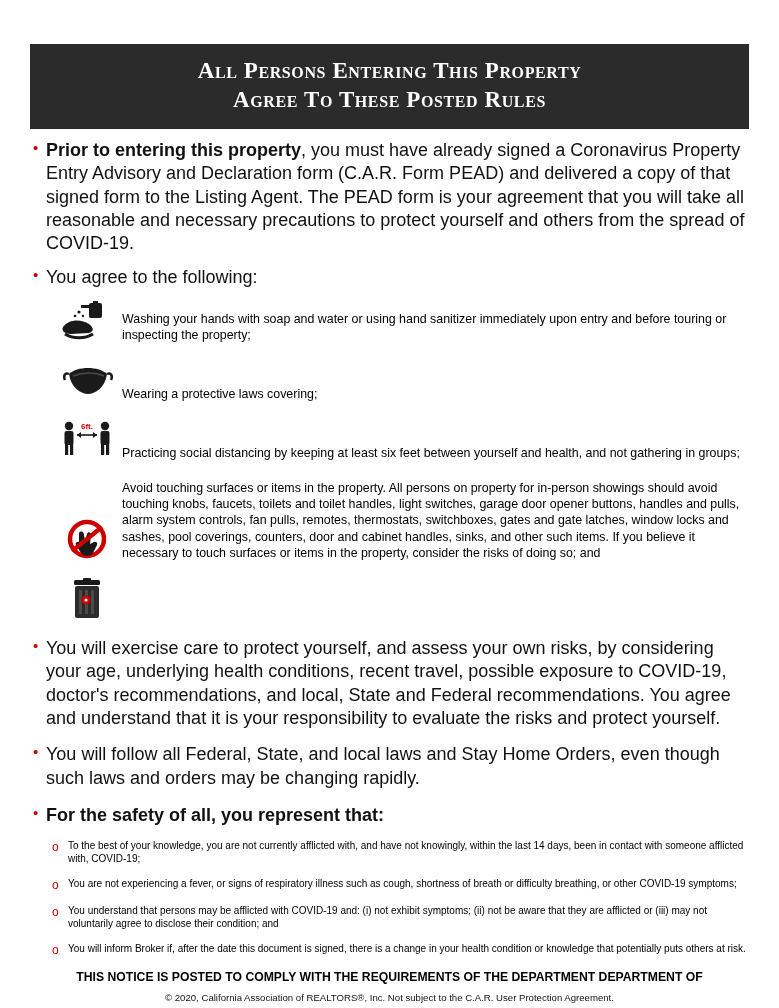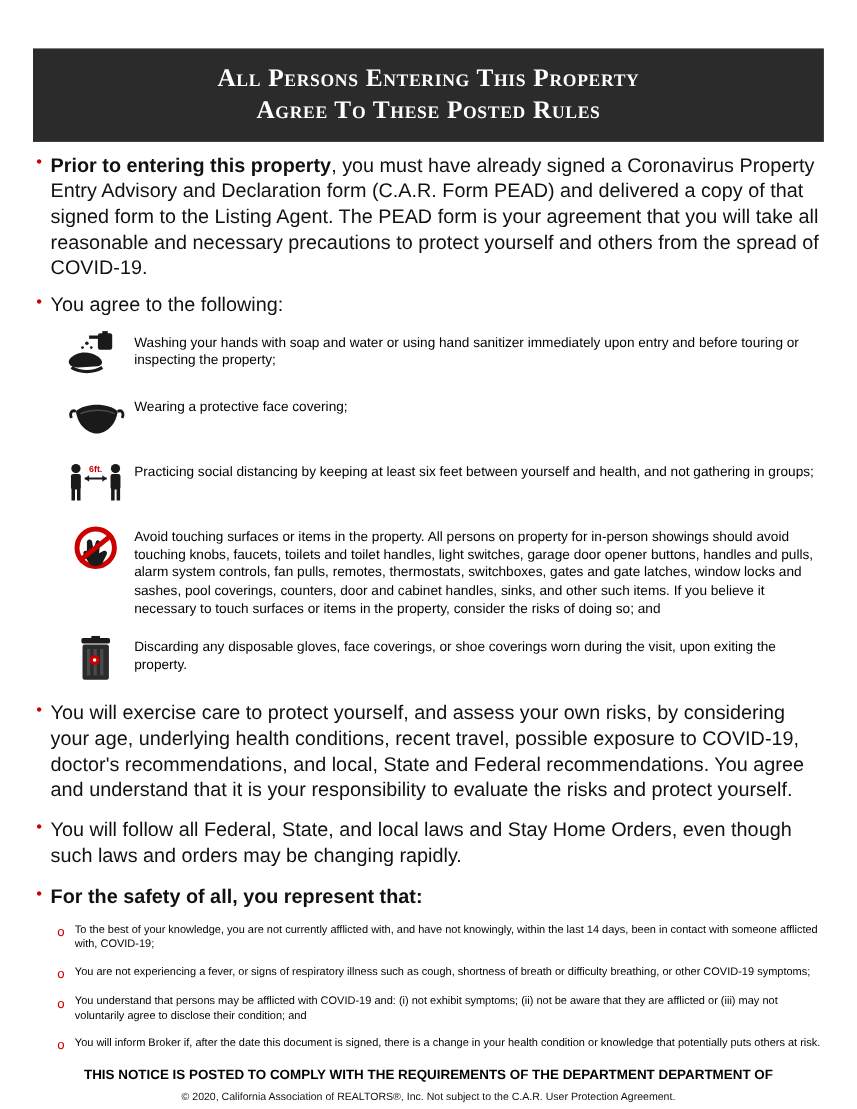--- a/index.html
+++ b/index.html
@@ -62,21 +62,21 @@
     font-size: 18px;
     line-height: 1.30;
     color: #111;
   }
   .bullet-text b { font-weight: bold; }
 
   
   .icon-list { margin-top: 12px; }
   .icon-row {
     display: flex;
-    align-items: flex-start;
+    align-items: flex-end;
     margin-bottom: 17px;
     padding-left: 26px;
   }
   .icon-cell {
     flex: 0 0 62px;
     height: 42px;
     position: relative;
     display: flex;
     align-items: flex-start;
     justify-content: center;
@@ -178,21 +178,21 @@
 
     <div class="icon-row">
       <div class="icon-cell">
         <svg width="56" height="40" viewBox="0 0 56 40">
           <path d="M10 14 C18 6, 40 6, 48 14 C46 28, 36 34, 29 34 C22 34, 12 28, 10 14 Z" fill="#1a1a1a"></path>
           <path d="M10 14 C6 12, 4 16, 6 20" stroke="#1a1a1a" stroke-width="2.5" fill="none"></path>
           <path d="M48 14 C52 12, 54 16, 52 20" stroke="#1a1a1a" stroke-width="2.5" fill="none"></path>
           <path d="M14 16 C24 12, 36 12, 45 16" stroke="#4a4a4a" stroke-width="1.4" fill="none"></path>
         </svg>
       </div>
-      <div class="icon-text">Wearing a protective face covering;</div>
+      <div class="icon-text">Wearing a protective laws covering;</div>
     </div>
 
     <div class="icon-row">
       <div class="icon-cell">
         <svg width="56" height="40" viewBox="0 0 56 40">
           <circle cx="10" cy="7" r="4.2" fill="#1a1a1a"></circle>
           <rect x="5.5" y="12" width="9" height="14" rx="2" fill="#1a1a1a"></rect>
           <rect x="6" y="25" width="3.2" height="11" fill="#1a1a1a"></rect>
           <rect x="11" y="25" width="3.2" height="11" fill="#1a1a1a"></rect>
           <circle cx="46" cy="7" r="4.2" fill="#1a1a1a"></circle>
@@ -225,21 +225,20 @@
           <rect x="15" y="2" width="26" height="5" rx="1.5" fill="#1a1a1a"></rect>
           <rect x="24" y="0" width="8" height="3" rx="1" fill="#1a1a1a"></rect>
           <rect x="16" y="8" width="24" height="32" rx="2" fill="#2b2b2b"></rect>
           <rect x="20" y="12" width="3" height="24" fill="#4a4a4a"></rect>
           <rect x="26" y="12" width="3" height="24" fill="#4a4a4a"></rect>
           <rect x="32" y="12" width="3" height="24" fill="#4a4a4a"></rect>
           <circle cx="27" cy="22" r="4.5" fill="#cc0000"></circle>
           <circle cx="27" cy="22" r="1.6" fill="#ffffff"></circle>
         </svg>
       </div>
-      <div class="icon-text">Discarding any disposable gloves, face coverings, or shoe coverings worn during the visit, upon exiting the property.</div>
     </div>
 
   </div>
 
   <div class="bullet-row" style="margin-top:14px;">
     <div class="bullet-dot">•</div>
     <div class="bullet-text">You will exercise care to protect yourself, and assess your own risks, by considering your age, underlying health conditions, recent travel, possible exposure to COVID-19, doctor's recommendations, and local, State and Federal recommendations. You agree and understand that it is your responsibility to evaluate the risks and protect yourself.</div>
   </div>
 
   <div class="bullet-row" style="margin-top:13px;">

